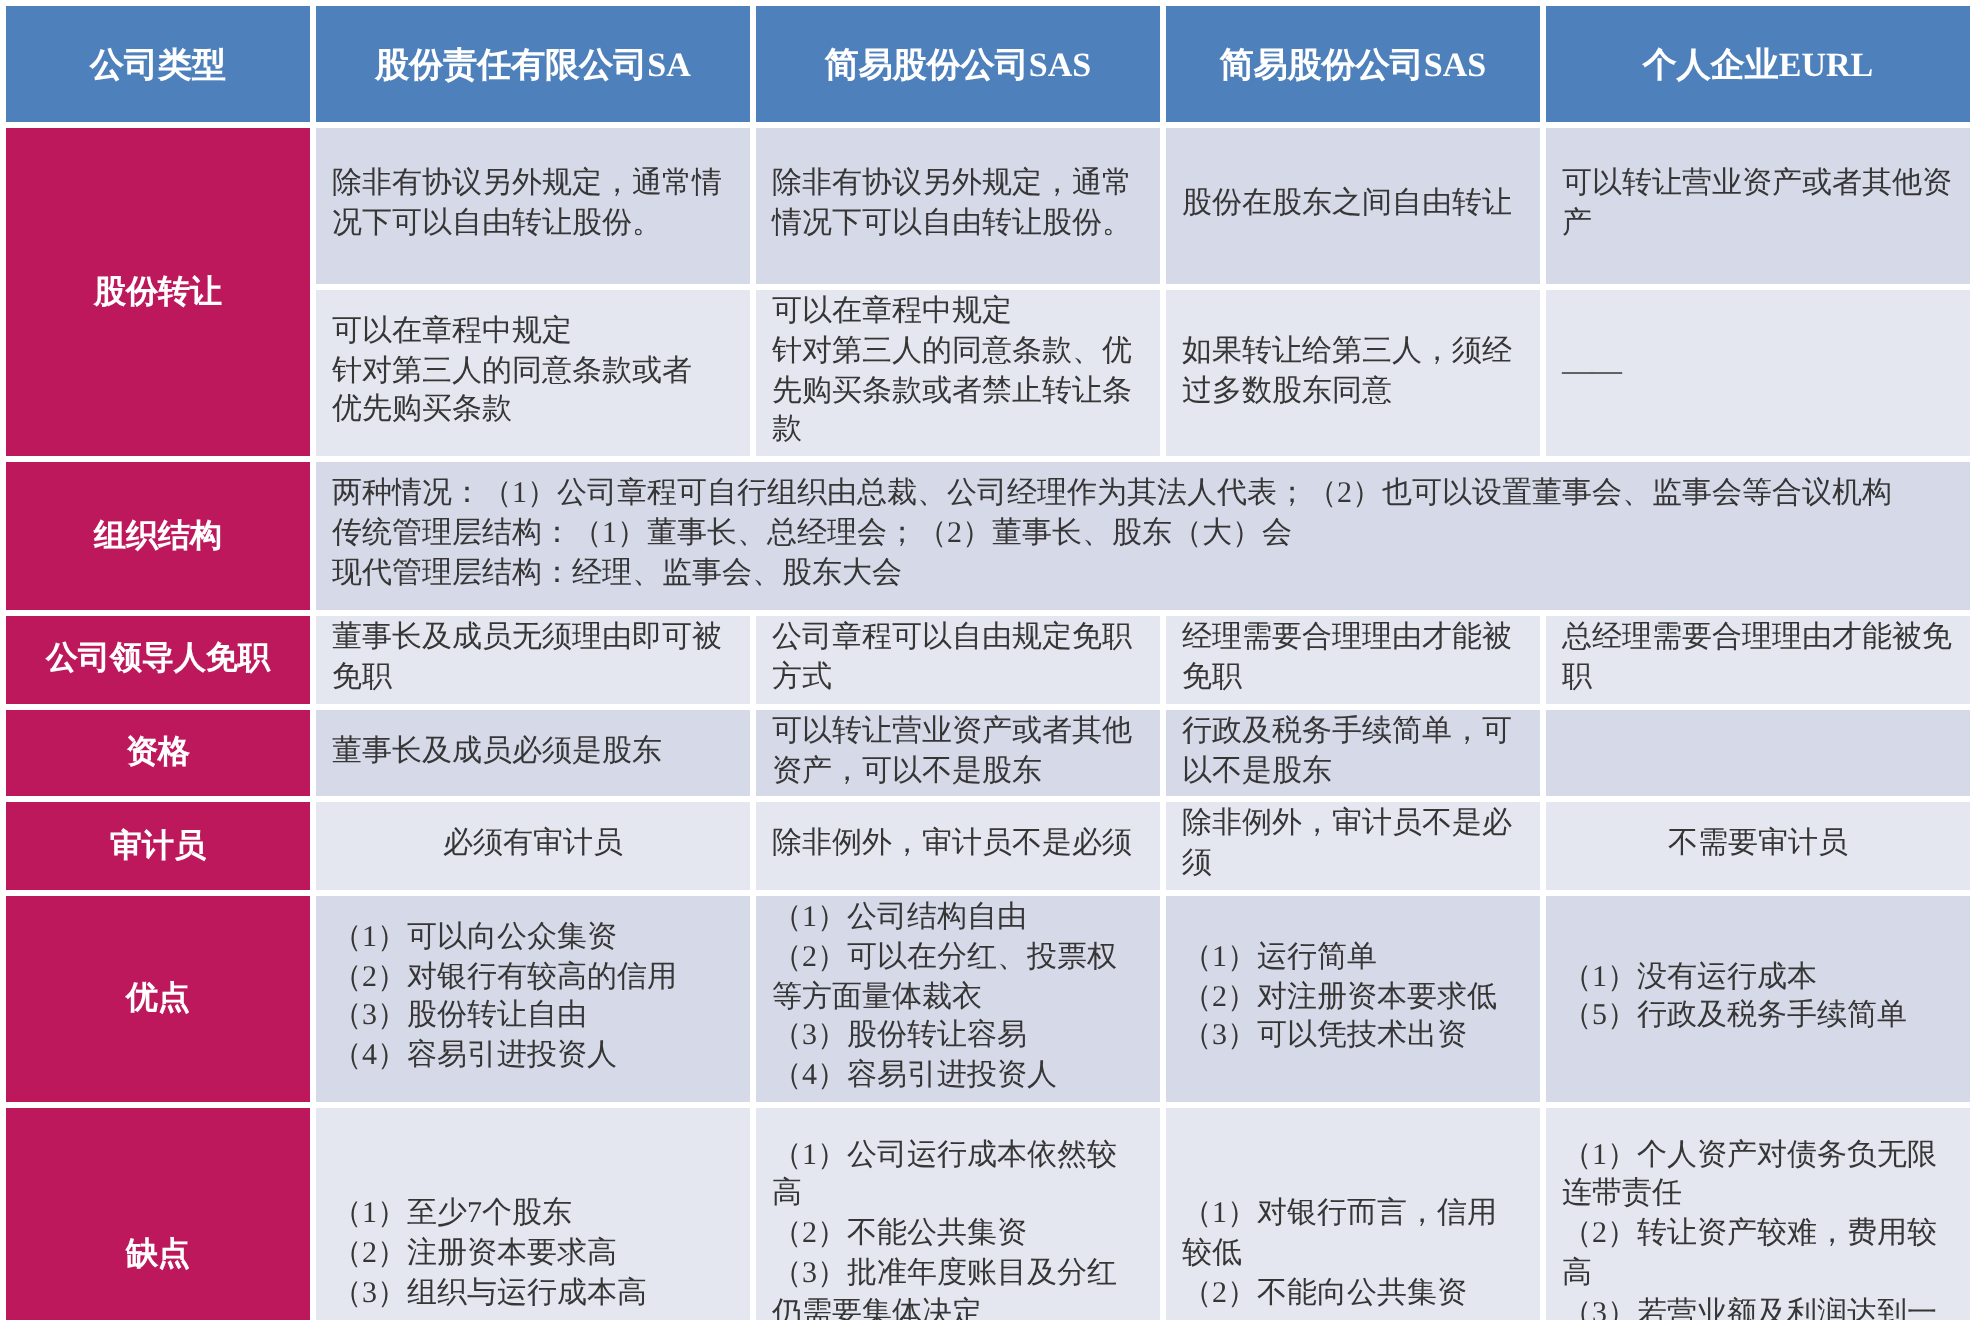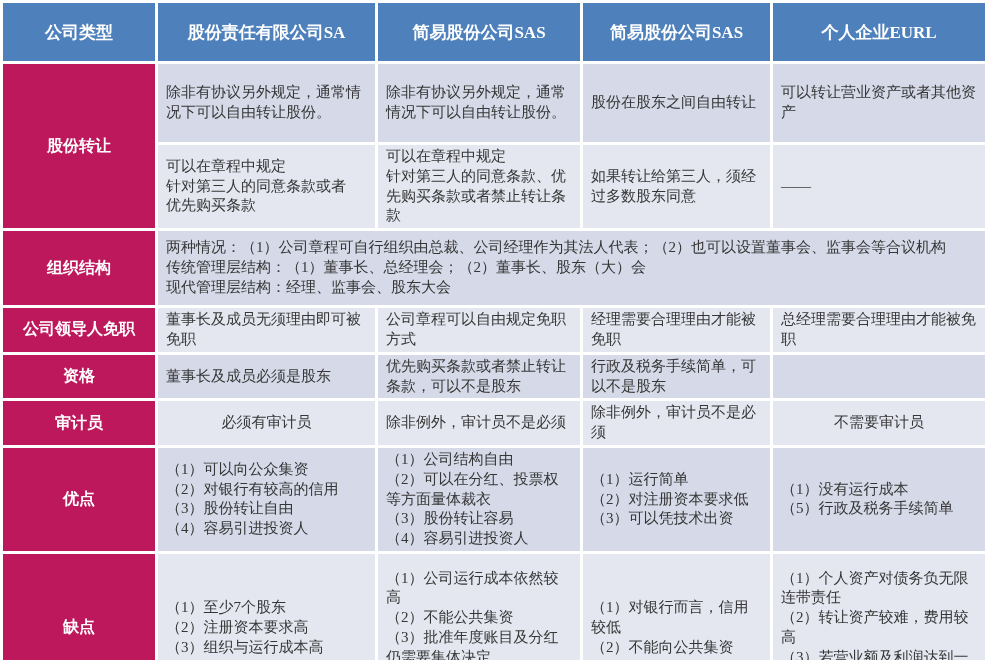--- a/index.html
+++ b/index.html
@@ -72,21 +72,21 @@
       <td class="lbl">公司领导人免职</td>
       <td class="c">董事长及成员无须理由即可被免职</td>
       <td class="c">公司章程可以自由规定免职方式</td>
       <td class="c">经理需要合理理由才能被免职</td>
       <td class="c">总经理需要合理理由才能被免职</td>
     </tr>
 
     <tr class="bd h-qual">
       <td class="lbl">资格</td>
       <td class="c">董事长及成员必须是股东</td>
-      <td class="c">优先购买条款或者禁止转让条款，可以不是股东</td>
+      <td class="c">可以转让营业资产或者其他资产，可以不是股东</td>
       <td class="c">行政及税务手续简单，可以不是股东</td>
       <td class="c"></td>
     </tr>
 
     <tr class="bl h-aud">
       <td class="lbl">审计员</td>
       <td class="c center">必须有审计员</td>
       <td class="c">除非例外，审计员不是必须</td>
       <td class="c">除非例外，审计员不是必须</td>
       <td class="c center">不需要审计员</td>

